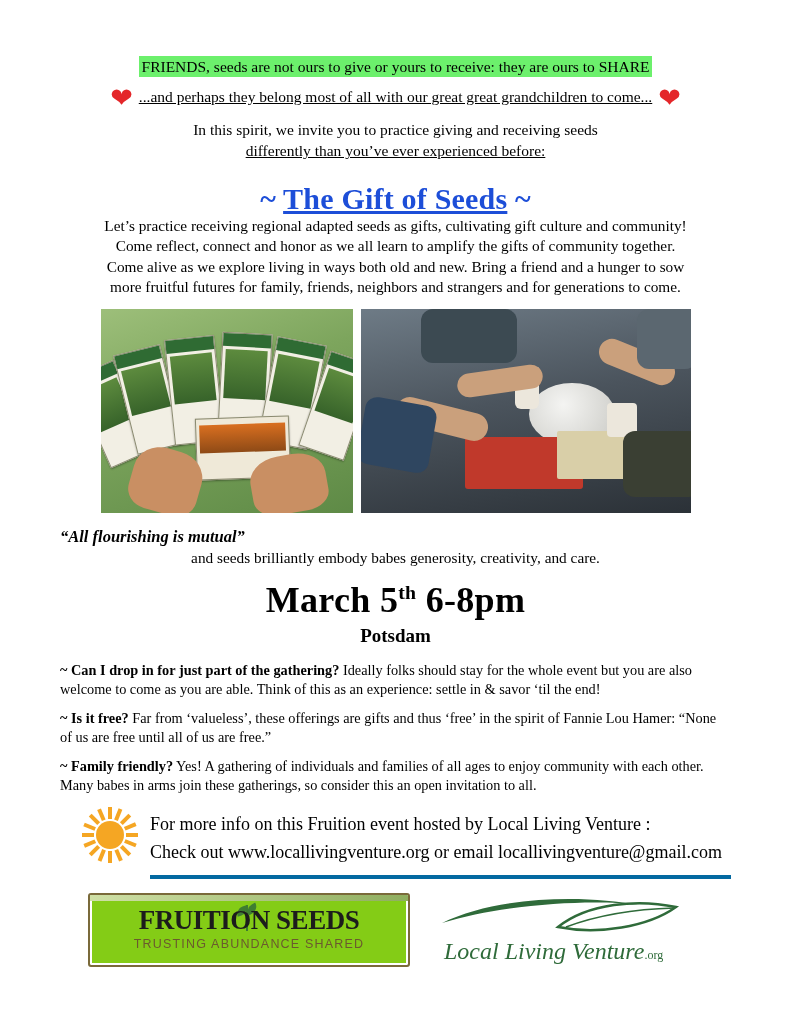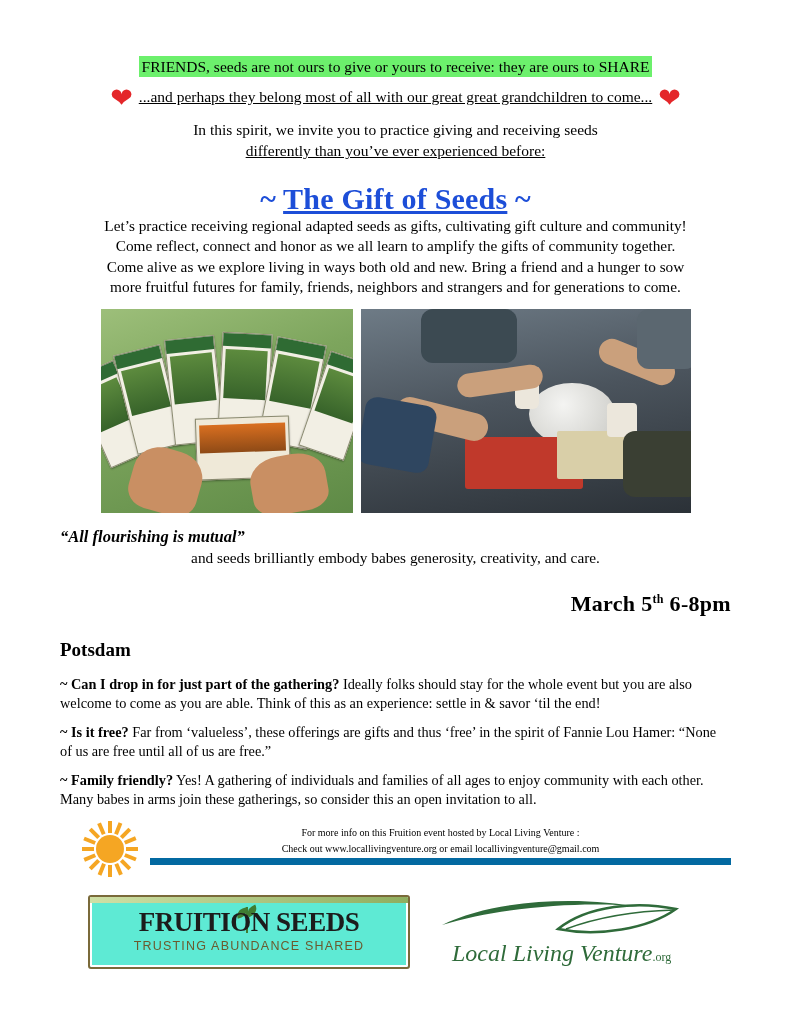--- a/index.html
+++ b/index.html
@@ -177,31 +177,32 @@
   }
   .quote b i { font-weight: bold; font-style: italic; }
   .quote-sub {
     text-align: center;
     font-size: 15.3px;
     margin-top: 2px;
   }
 
   
   .date {
-    text-align: right;
-    font-size: 22px;
+    text-align: center;
+    font-size: 36px;
     font-weight: bold;
-    margin-top: 24px;
+    margin-top: 12px;
     letter-spacing: 0.3px;
   }
   .date sup { font-size: 0.55em; }
   .city {
+    text-align: center;
     font-size: 19px;
     font-weight: bold;
-    margin-top: 22px;
+    margin-top: 4px;
   }
 
   
   .faq {
     margin-top: 14px;
     font-size: 14.3px;
     line-height: 1.3;
     text-align: left;
   }
   .faq p { margin: 0 0 11px 0; }
@@ -242,44 +243,43 @@
   }
   .ray::after {
     content: "";
     position: absolute;
     left: 0; bottom: 0;
     width: 4px; height: 12px;
     background: #f5a623;
   }
   .info-lines {
     margin-left: 90px;
-    font-size: 10px;
+    font-size: 18px;
     line-height: 1.55;
     padding-top: 6px;
-    text-align: center;
   }
   .info-underline {
-    border-bottom: 7px solid #0369a1;
-    padding-bottom: 2px;
+    border-bottom: 4px solid #0369a1;
+    padding-bottom: 8px;
   }
 
   
   .logos {
     display: flex;
     align-items: center;
     margin-top: 14px;
     gap: 28px;
     padding-left: 28px;
   }
   .fruition-logo {
     width: 318px;
     height: 70px;
     border: 2px solid #7a6a3a;
     border-radius: 3px;
-    background: #5eead4;
+    background: #84cc16;
     position: relative;
     box-shadow: 0 0 0 2px #ffffff inset;
     overflow: hidden;
   }
   .fl-top {
     position: absolute;
     left: 0; right: 0; top: 0; height: 6px;
     background: linear-gradient(90deg,#cfe0a6,#8fae5f);
   }
   .fl-name {
@@ -318,21 +318,21 @@
     background: #3f7d32;
     border-radius: 12px 0 12px 0;
   }
   .llv-logo {
     width: 250px;
     height: 74px;
     position: relative;
   }
   .llv-text {
     position: absolute;
-    left: 14px;
+    left: 6px;
     bottom: 2px;
     font-size: 24px;
     font-style: italic;
     color: #2f6b3a;
     font-family: "Liberation Serif", serif;
   }
   .llv-text .org {
     font-size: 12px;
     font-style: normal;
   }

